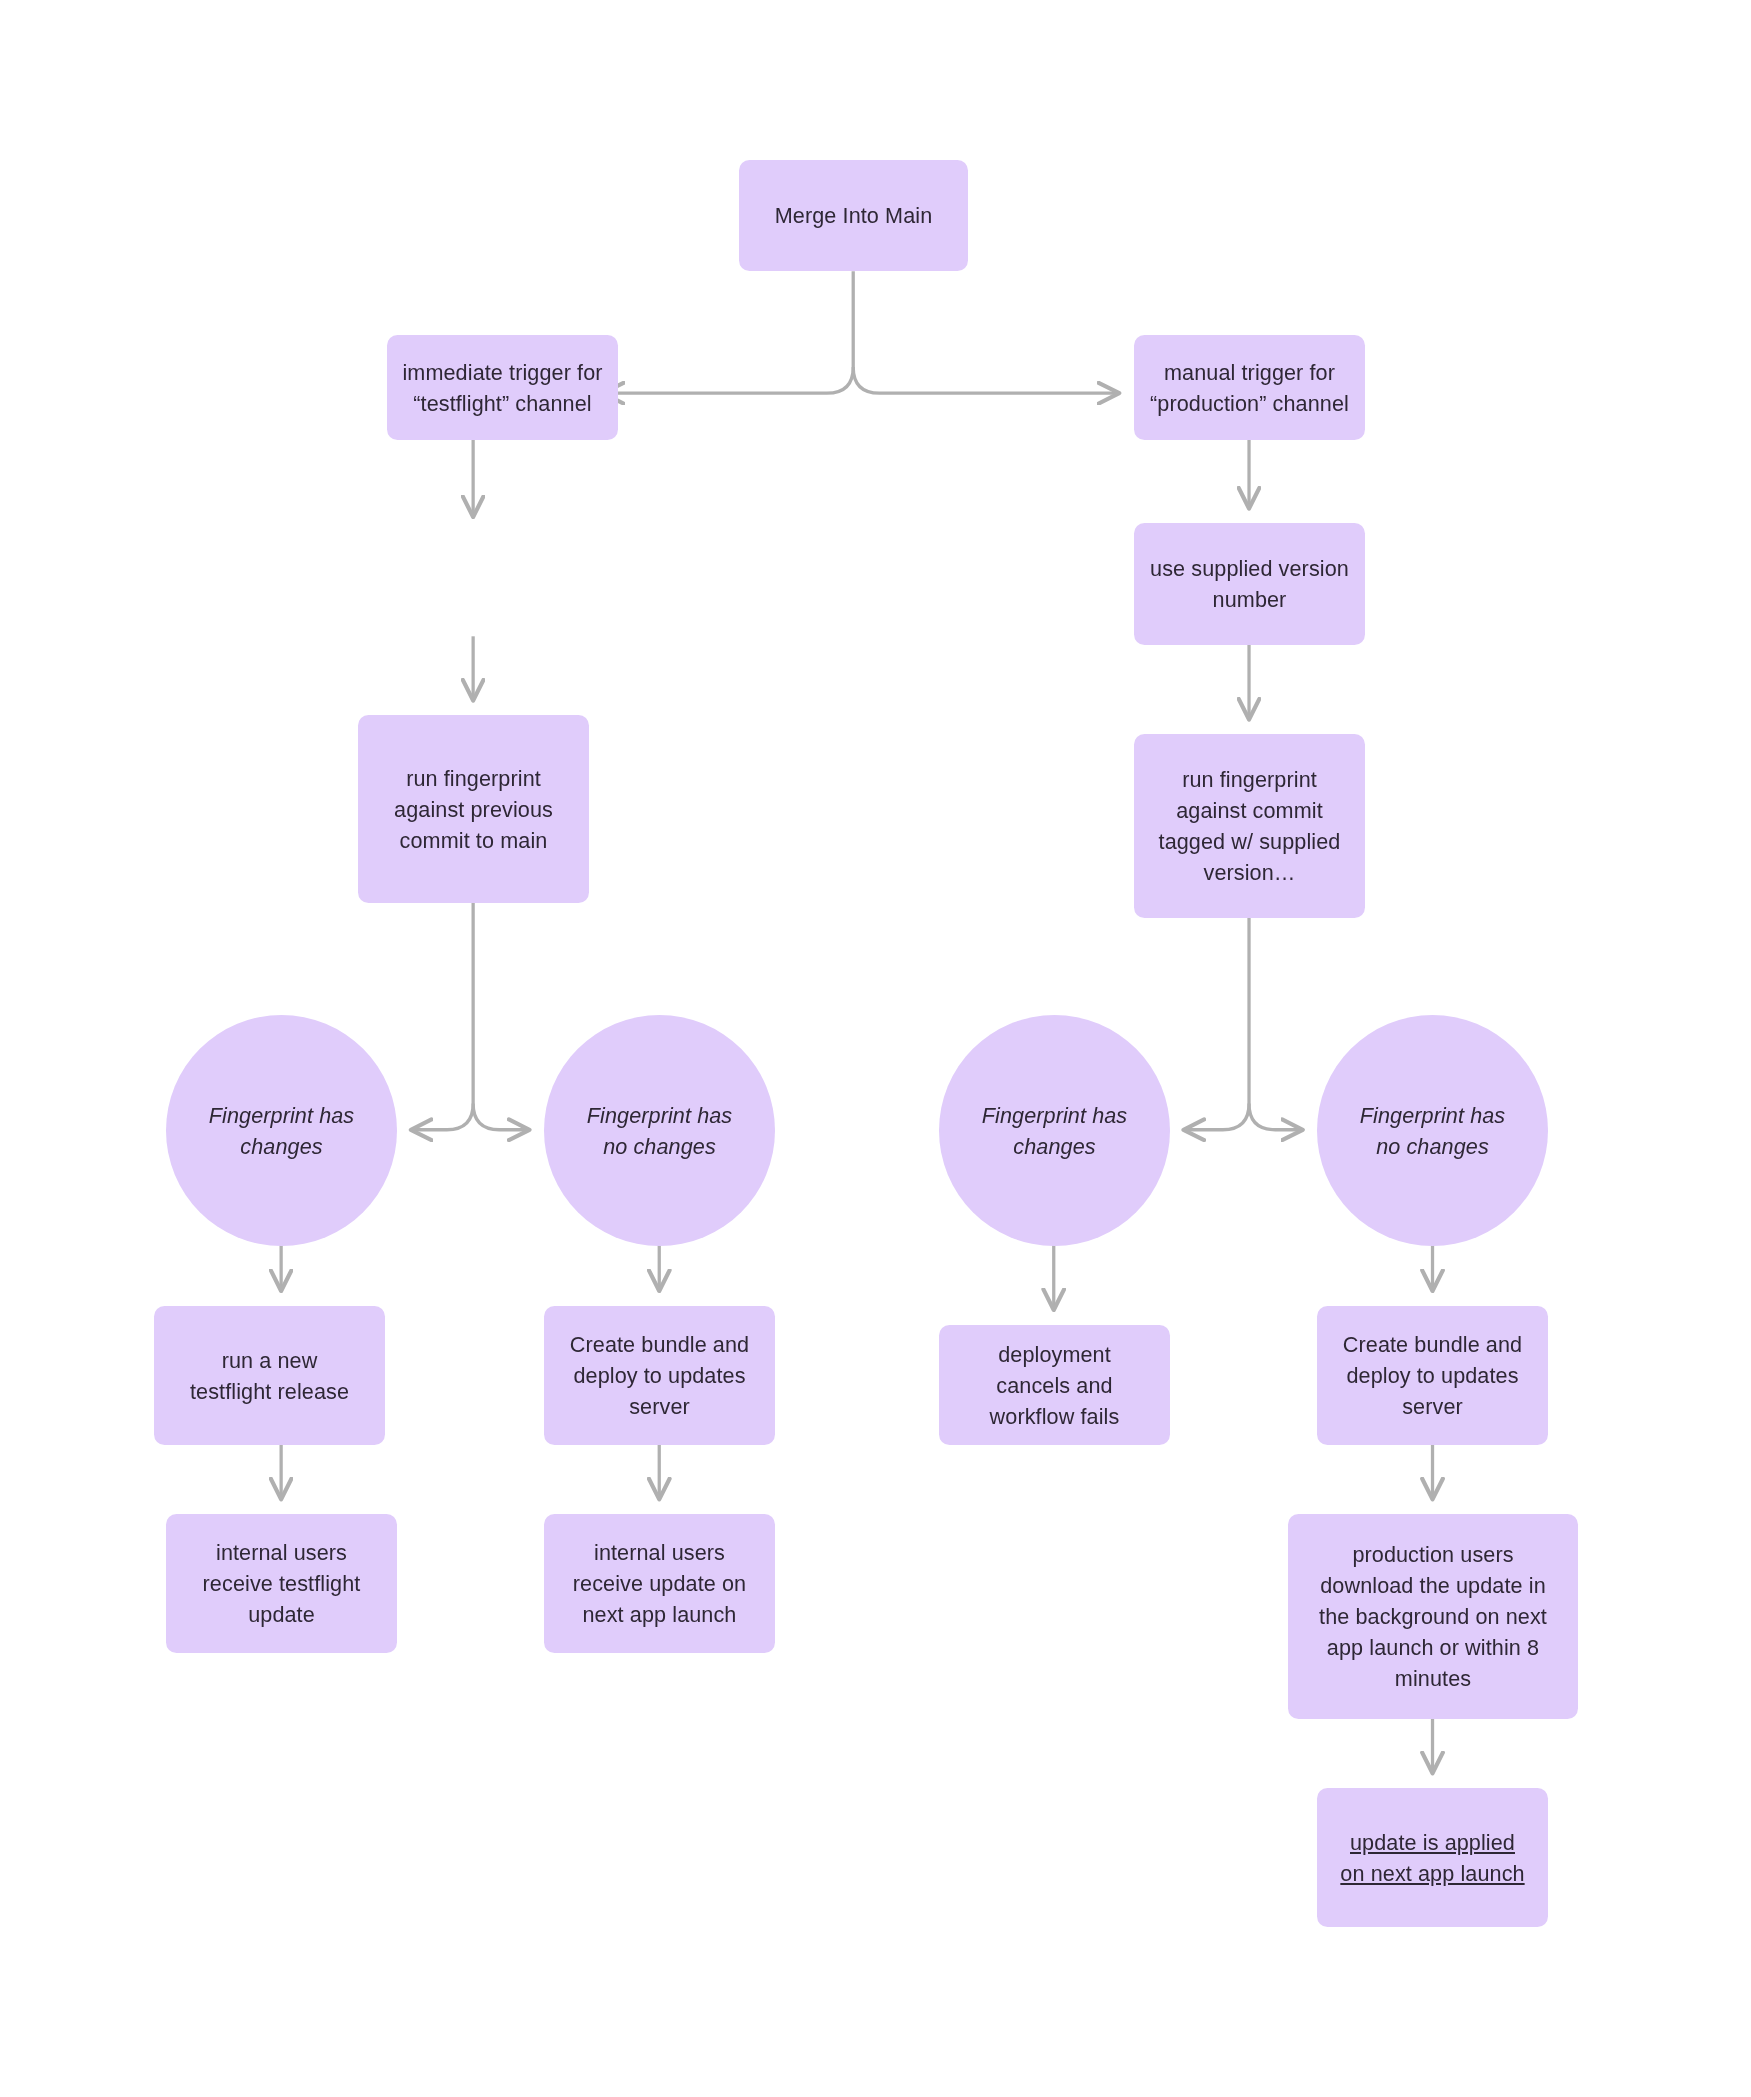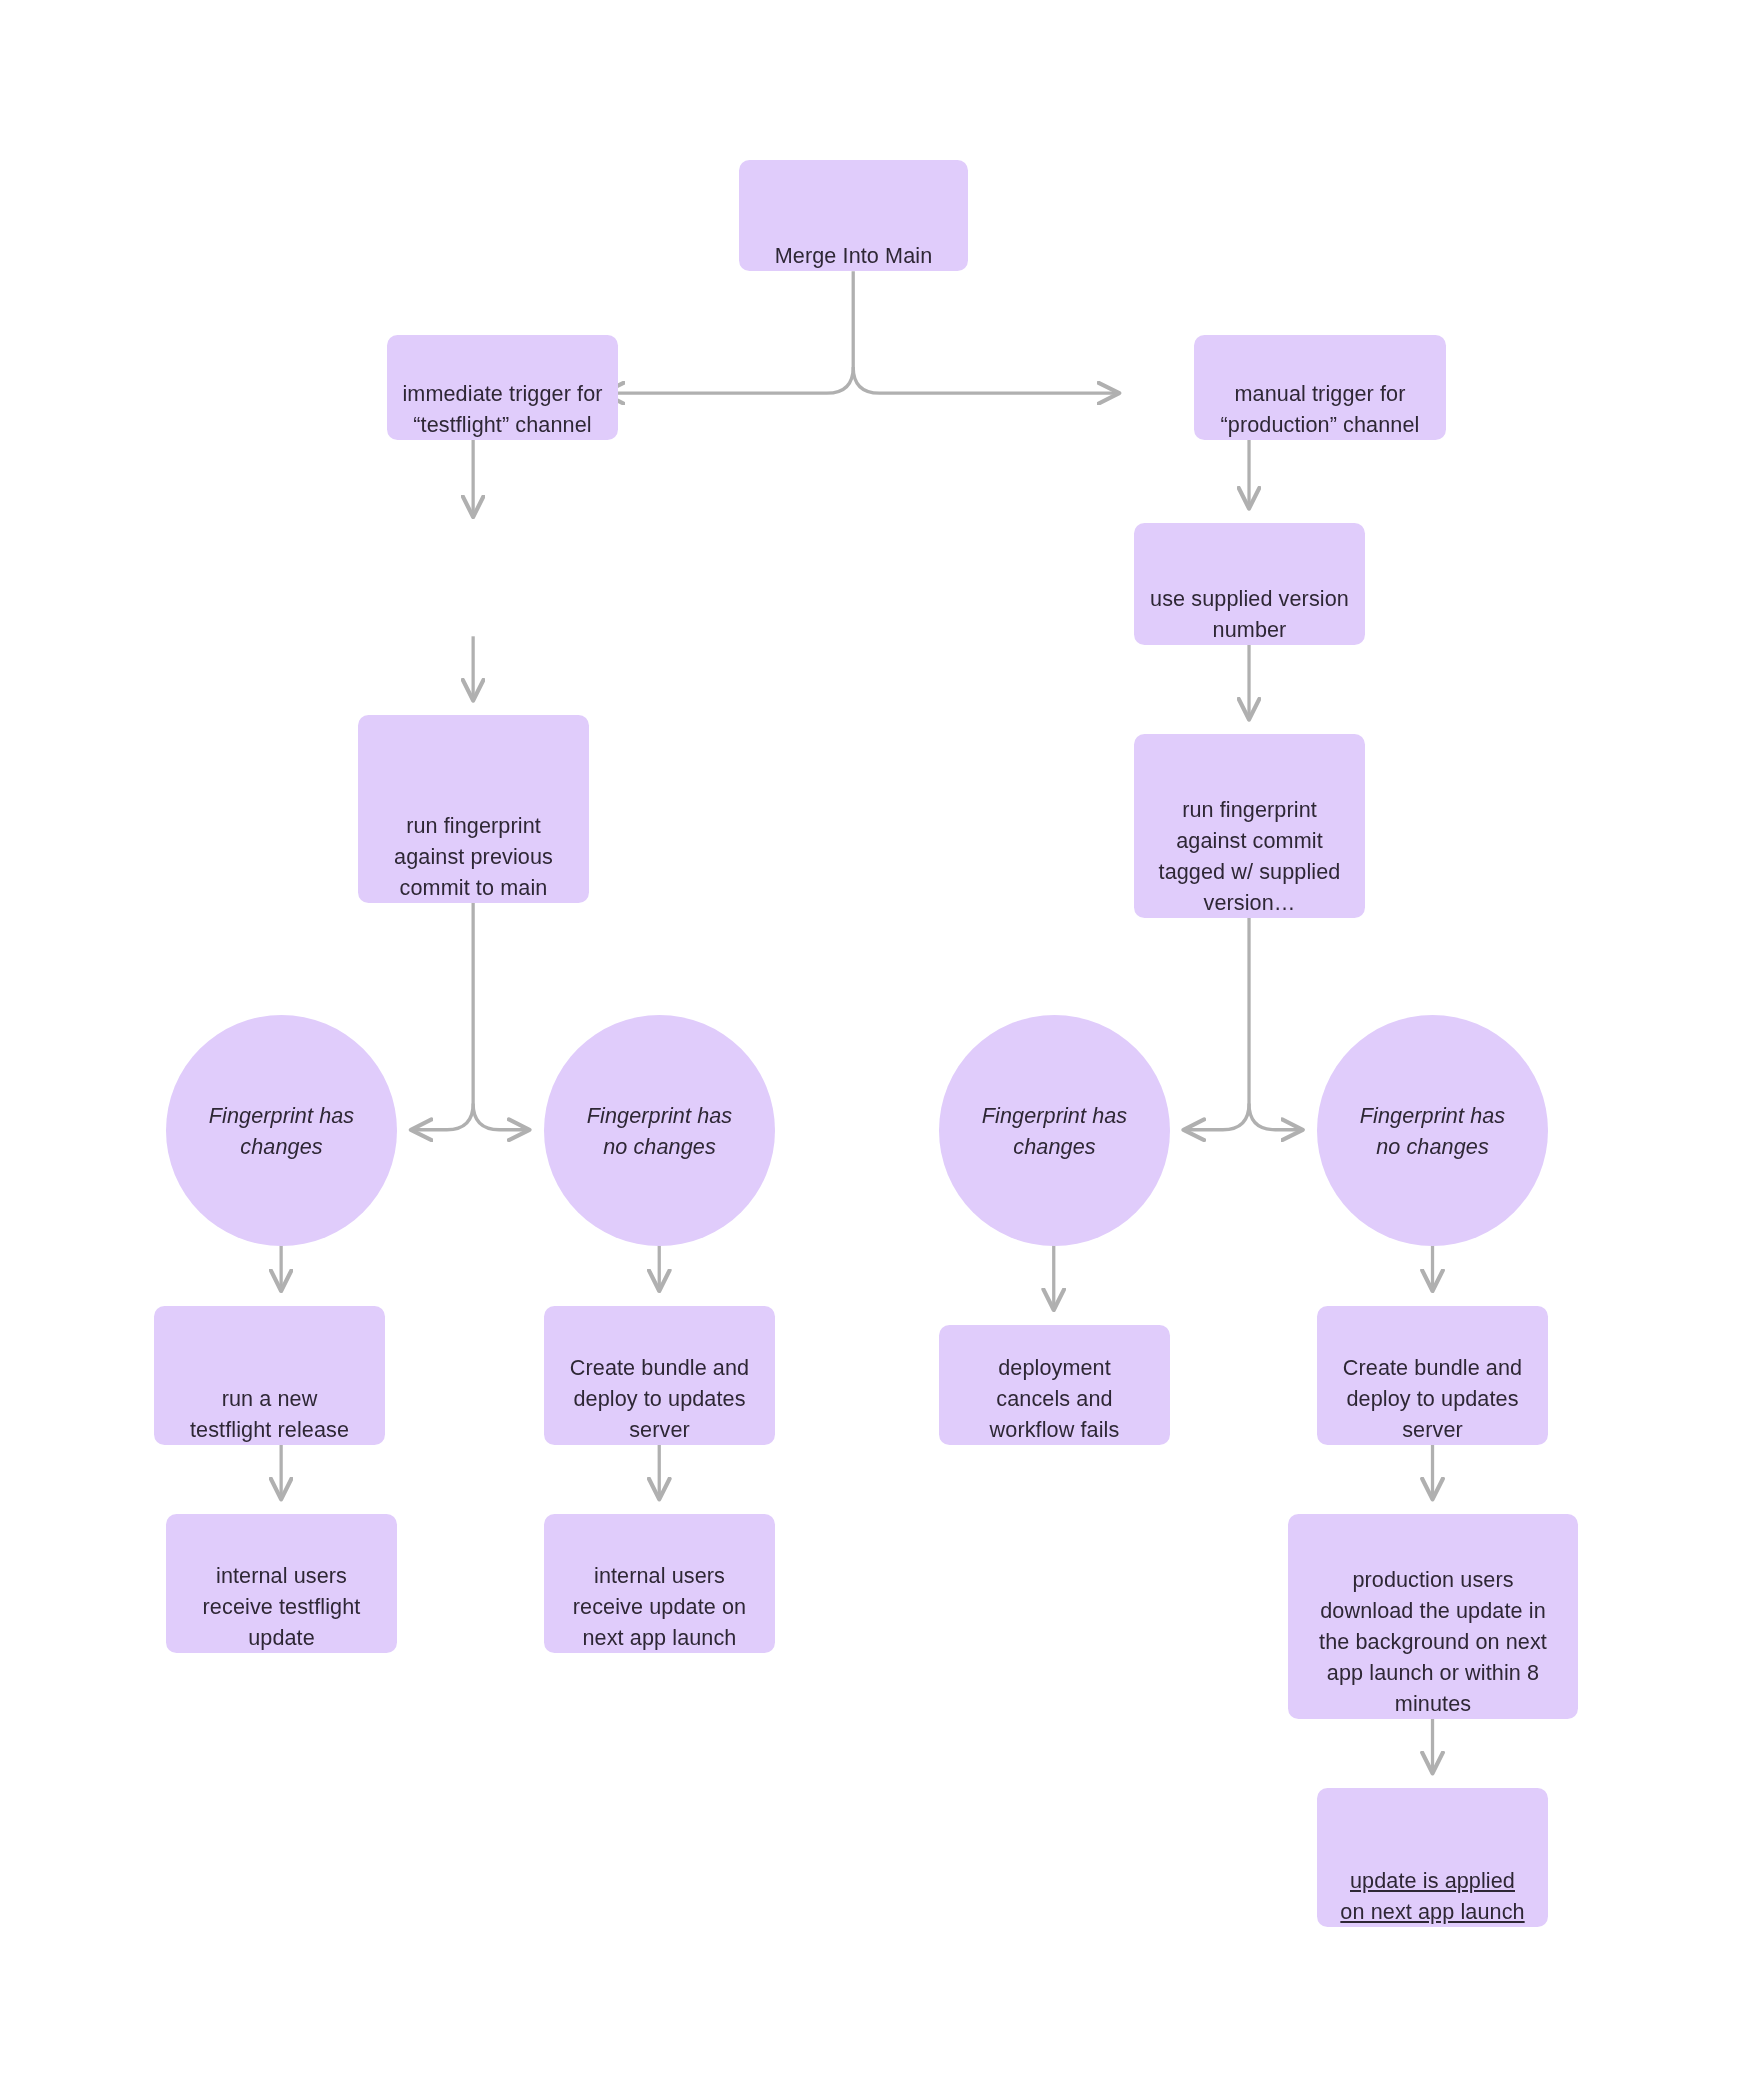--- a/index.html
+++ b/index.html
@@ -37,21 +37,20 @@
     align-items: center;
     justify-content: center;
     text-align: center;
     font-size: 21.6px;
     line-height: 31px;
     letter-spacing: 0.1px;
     padding: 0 11.8px;
   }
   .node.rect {
     border-radius: 10.5px;
-    align-items: flex-end;
   }
   .node.circle {
     border-radius: 50%;
     padding: 0 22px;
     font-style: italic;
   }
   .node .label {
     white-space: pre-line;
     display: block;
     width: 100%;
@@ -102,21 +101,21 @@
 
   <div class="node rect" style="left:739px; top:160px; width:229px; height:111px;">
     <span class="label">Merge Into Main</span>
   </div>
 
   <div class="node rect" style="left:358px; top:335px; width:231px; height:105px;margin-left:29px;">
     <span class="label">immediate trigger for
 “testflight” channel</span>
   </div>
 
-  <div class="node rect" style="left:1194px; top:335px; width:252px; height:105px;">
+  <div class="node rect" style="left:1134px; top:335px; width:231px; height:105px;">
     <span class="label">manual trigger for
 “production” channel</span>
   </div>
 
 
   <div class="node rect" style="left:1134px; top:523px; width:231px; height:122px;">
     <span class="label">use supplied version
 number</span>
   </div>
 

